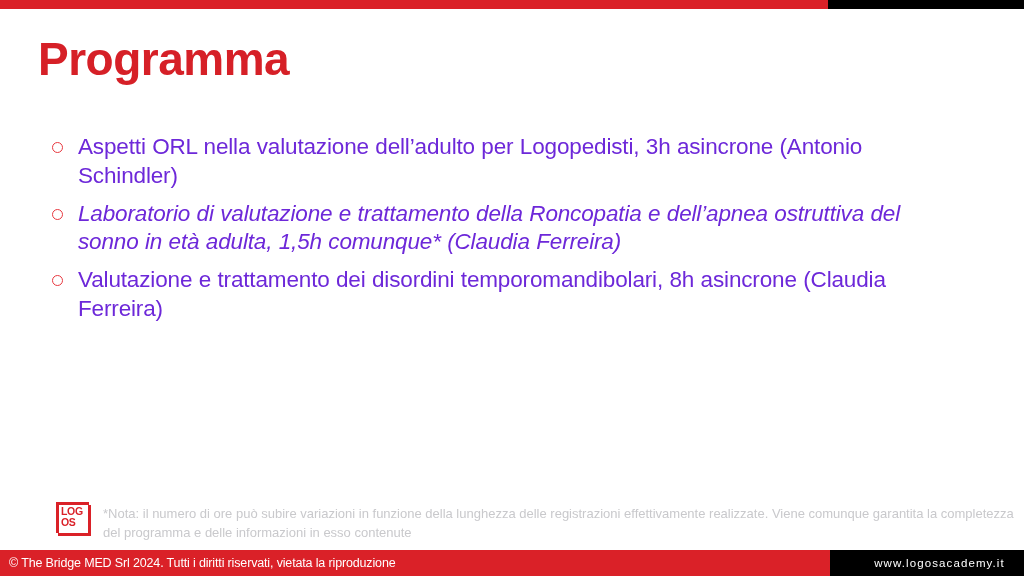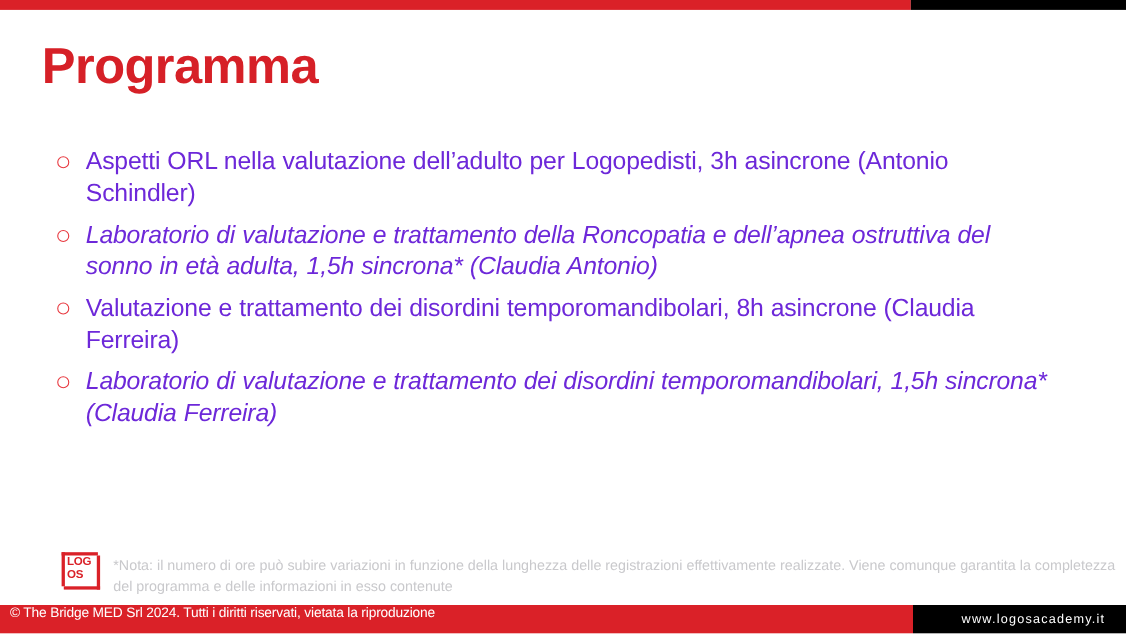--- a/index.html
+++ b/index.html
@@ -144,20 +144,21 @@
     bottom: 0;
     width: 1024px;
     height: 26px;
     display: flex;
   }
   .bottombar-red {
     width: 830px;
     height: 100%;
     background: #DA2128;
     display: flex;
+    align-items: center;
   }
   .bottombar-red .copy {
     margin-left: 9px;
     font-size: 12.5px;
     color: #FFFFFF;
     letter-spacing: -0.15px;
     white-space: nowrap;
   }
   .bottombar-black {
     flex: 1;
@@ -192,36 +193,30 @@
         <span class="ring"></span>
       </span>
     <span class="bullet-text">Aspetti ORL nella valutazione dell’adulto per Logopedisti, 3h asincrone (Antonio Schindler)</span>
   </div>
 
 
   <div class="bullet-item">
     <span class="bullet-marker">
         <span class="ring"></span>
       </span>
-    <span class="bullet-text italic">Laboratorio di valutazione e trattamento della Roncopatia e dell’apnea ostruttiva del sonno in età adulta, 1,5h sincrona* (Claudia Antonio)</span>
+    <span class="bullet-text italic">Laboratorio di valutazione e trattamento della Roncopatia e dell’apnea ostruttiva del sonno in età adulta, 1,5h comunque* (Claudia Ferreira)</span>
   </div>
 
   <div class="bullet-item">
     <span class="bullet-marker">
         <span class="ring"></span>
       </span>
     <span class="bullet-text">Valutazione e trattamento dei disordini temporomandibolari, 8h asincrone (Claudia Ferreira)</span>
   </div>
 
-  <div class="bullet-item">
-    <span class="bullet-marker">
-        <span class="ring"></span>
-      </span>
-    <span class="bullet-text italic">Laboratorio di valutazione e trattamento dei disordini temporomandibolari, 1,5h sincrona* (Claudia Ferreira)</span>
-  </div>
 
 </div>
 
 <div class="footnote-row">
   <div class="logo-mark">
     <span class="bracket-tl"></span>
     <span class="bracket-br"></span>
     <span class="logo-text">
       <span>LOG</span><br>
       <span>OS</span>

